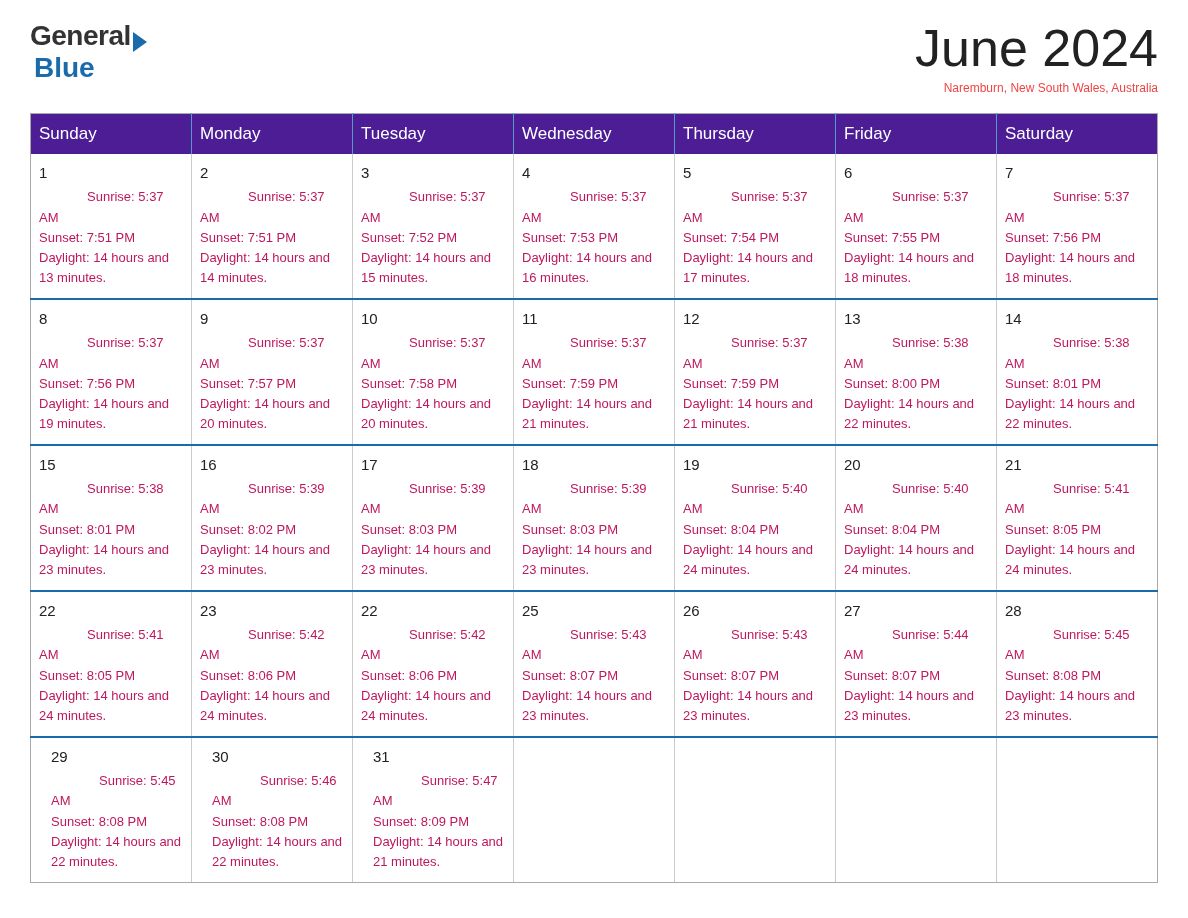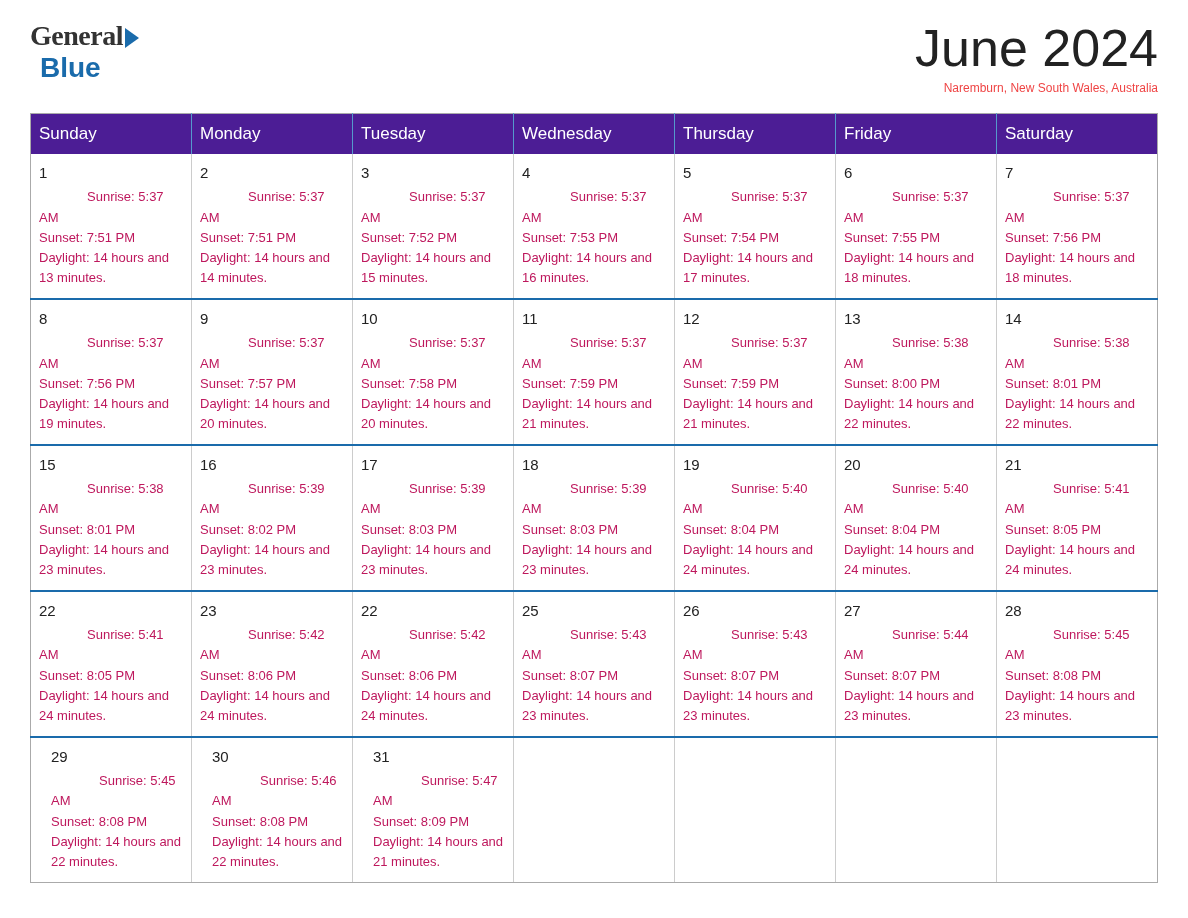--- a/index.html
+++ b/index.html
@@ -16,22 +16,21 @@
       align-items: flex-start;
       margin-bottom: 18px;
     }
     .logo {
       display: flex;
       flex-direction: column;
       align-items: flex-start;
     }
     .logo-top {
       display: flex;
-      align-items: center;
-      font-family: Liberation Serif, serif;
+      align-items: flex-end;
     }
     .logo-general {
       font-size: 28px;
       font-weight: bold;
       color: #333;
       letter-spacing: -0.5px;
     }
     .logo-arrow {
       width: 0;
       height: 0;
@@ -114,21 +113,21 @@
   </style>
 </head>
 <body>
 
 <div class="header-area">
   <div class="logo">
     <div class="logo-top">
       <span class="logo-general">General</span>
       <div class="logo-arrow"></div>
     </div>
-    <div style="display:flex; align-items:flex-start; margin-left:8px;">
+    <div style="display:flex; align-items:flex-start; margin-left:2px;">
       <span class="logo-blue">Blue</span>
     </div>
   </div>
   <div class="title-area">
     <div class="month-title">June 2024</div>
     <div class="subtitle">Naremburn, New South Wales, Australia</div>
   </div>
 </div>
 
 <table class="calendar-table">

